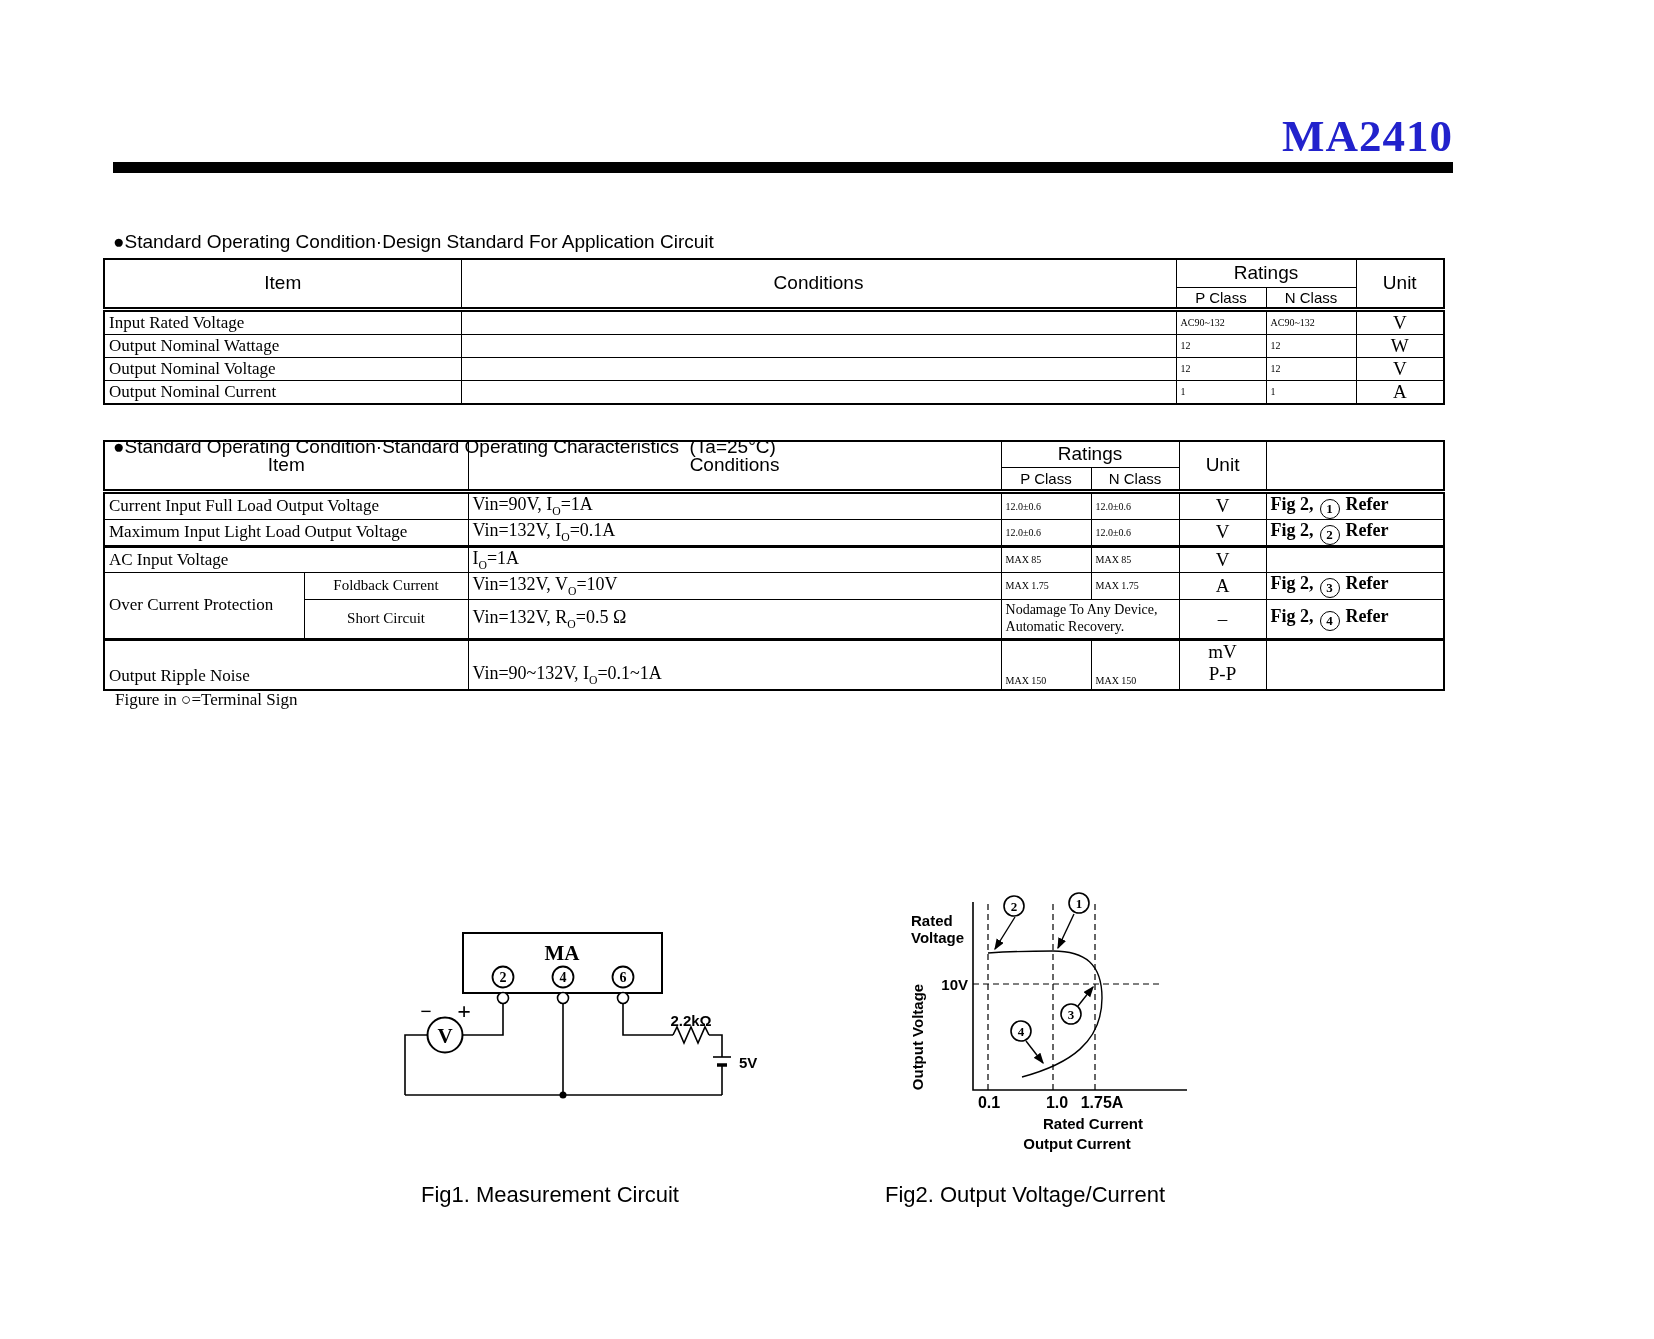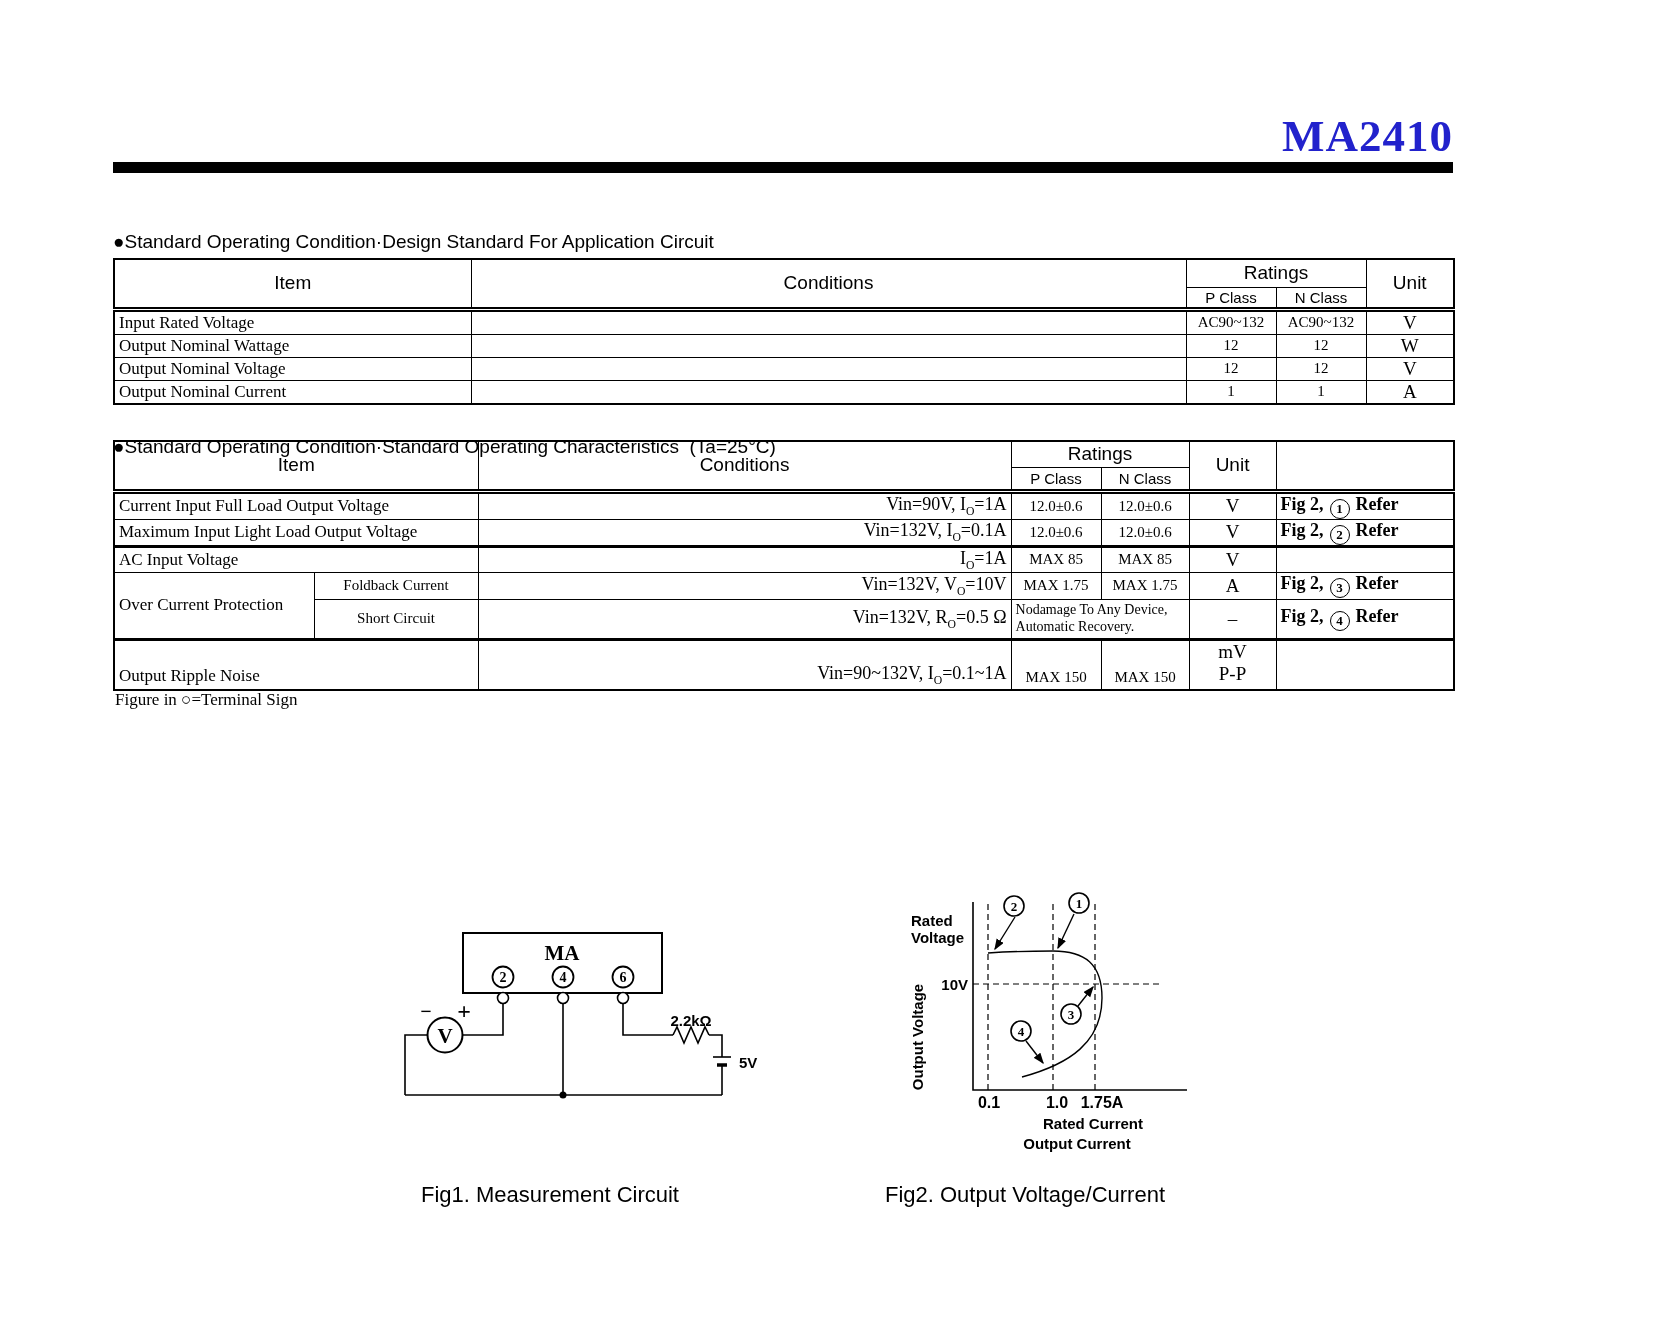--- a/index.html
+++ b/index.html
@@ -16,37 +16,37 @@
   }
   .top-rule { position:absolute; left:113px; top:162px; width:1340px; height:11px; background:#000; }
   .sec-heading {
     position:absolute; left:113px; font-family:"Liberation Sans", sans-serif;
     font-size:19px; white-space:nowrap;
   }
   #sec1-heading { top:231px; }
   #sec2-heading { top:436px; }
 
   table.data {
-    position:absolute; left:113px; width:1340px;
+    position:absolute; left:103px; width:1340px;
     border-collapse:collapse; table-layout:fixed;
     border:2px solid #000;
   }
   #table1 { top:258px; }
   #table2 { top:440px; }
   table.data th, table.data td {
     border:1px solid #000; padding:0 4px; overflow:hidden;
     white-space:nowrap; vertical-align:middle;
   }
   table.data th { font-family:"Liberation Sans", sans-serif; font-weight:normal; text-align:center; }
   .hd     { font-size:19px; }
   .hd-sub { font-size:15px; }
   td.item    { font-size:17px; text-align:left; padding-left:6px; }
   td.subitem { font-size:15px; text-align:center;margin-left:36px; }
-  td.cond    { font-size:18px; text-align:right; padding-left:6px; }
-  td.val     { font-size:15px; text-align:center; padding:0 1px; }
+  td.cond    { font-size:18px; text-align:left; padding-left:6px; }
+  td.val     { font-size:10px; padding:0 1px; }
   td.unit    { font-size:19px; text-align:center; }
   td.remark  { font-size:18px; text-align:left; padding-left:8px;font-weight:bold; }
   td.small   { font-size:14px; white-space:normal; line-height:1.15; text-align:left; padding-left:5px; }
   td.vtop    { vertical-align:top; padding-top:3px; }
   td.vmid    { vertical-align:middle !important; line-height:1.2; }
   tr.dbl-top   > th, tr.dbl-top   > td { border-top:5px double #000; }
   tr.thick-top > th, tr.thick-top > td { border-top:3px solid #000;margin-top:30px; }
   tr.vbottom > td { vertical-align:bottom; padding-bottom:3px; }
   sub { font-size:0.65em; }
   .circ {

